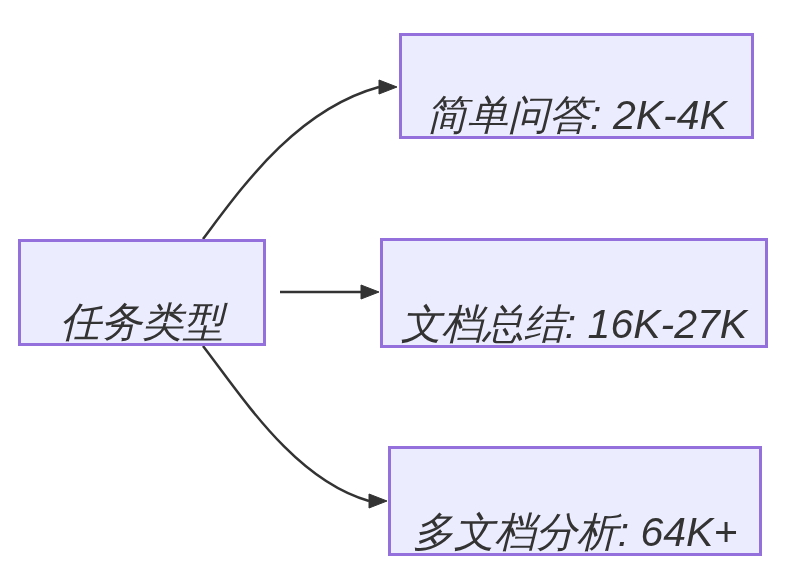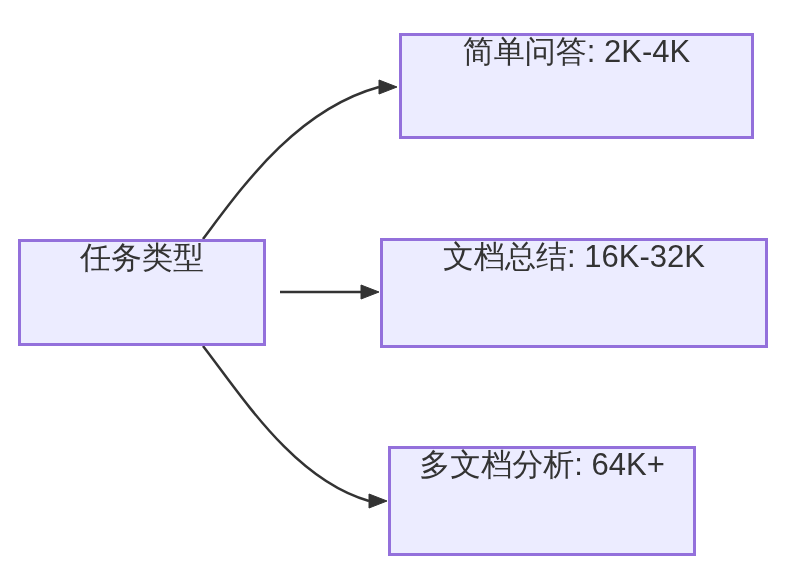--- a/index.html
+++ b/index.html
@@ -42,32 +42,33 @@
   .edges polygon {
     fill: var(--edge);
     stroke: var(--edge);
   }
   .node {
     position: absolute;
     box-sizing: border-box;
     background: var(--node-fill);
     border: 3px solid var(--node-border);
     color: var(--text);
-    font-size: 31px;
+    font-size: 41px;
     line-height: 1;
     display: flex;
-    align-items: flex-start;
+    align-items: flex-end;
     justify-content: center;
     text-align: center;
     white-space: nowrap;
+    font-style: italic;
   }
   #node-root   { left: 18px;  top: 239px; width: 248px; height: 107px; }
   #node-child0 { left: 399px; top: 33px;  width: 355px; height: 106px; }
   #node-child1 { left: 380px; top: 238px; width: 388px; height: 110px; }
-  #node-child2 { left: 388px; top: 446px; width: 308px; height: 110px; }
+  #node-child2 { left: 388px; top: 446px; width: 374px; height: 110px; }
 </style>
 </head>
 <body>
 
 <div class="canvas">
 
   <svg class="edges" viewBox="0 0 787 572" xmlns="http://www.w3.org/2000/svg">
 
     <g>
       <path d="M 203 239 C 240 190, 295 110, 379 87"></path>
@@ -87,20 +88,20 @@
 
   <div class="node" id="node-root">
     <span>任务类型</span>
   </div>
 
   <div class="node" id="node-child0">
     <span>简单问答: 2K-4K</span>
   </div>
 
   <div class="node" id="node-child1">
-    <span>文档总结: 16K-32K</span>
+    <span>文档总结: 16K-27K</span>
   </div>
 
   <div class="node" id="node-child2">
     <span>多文档分析: 64K+</span>
   </div>
 
 </div>
 
 </body></html>

